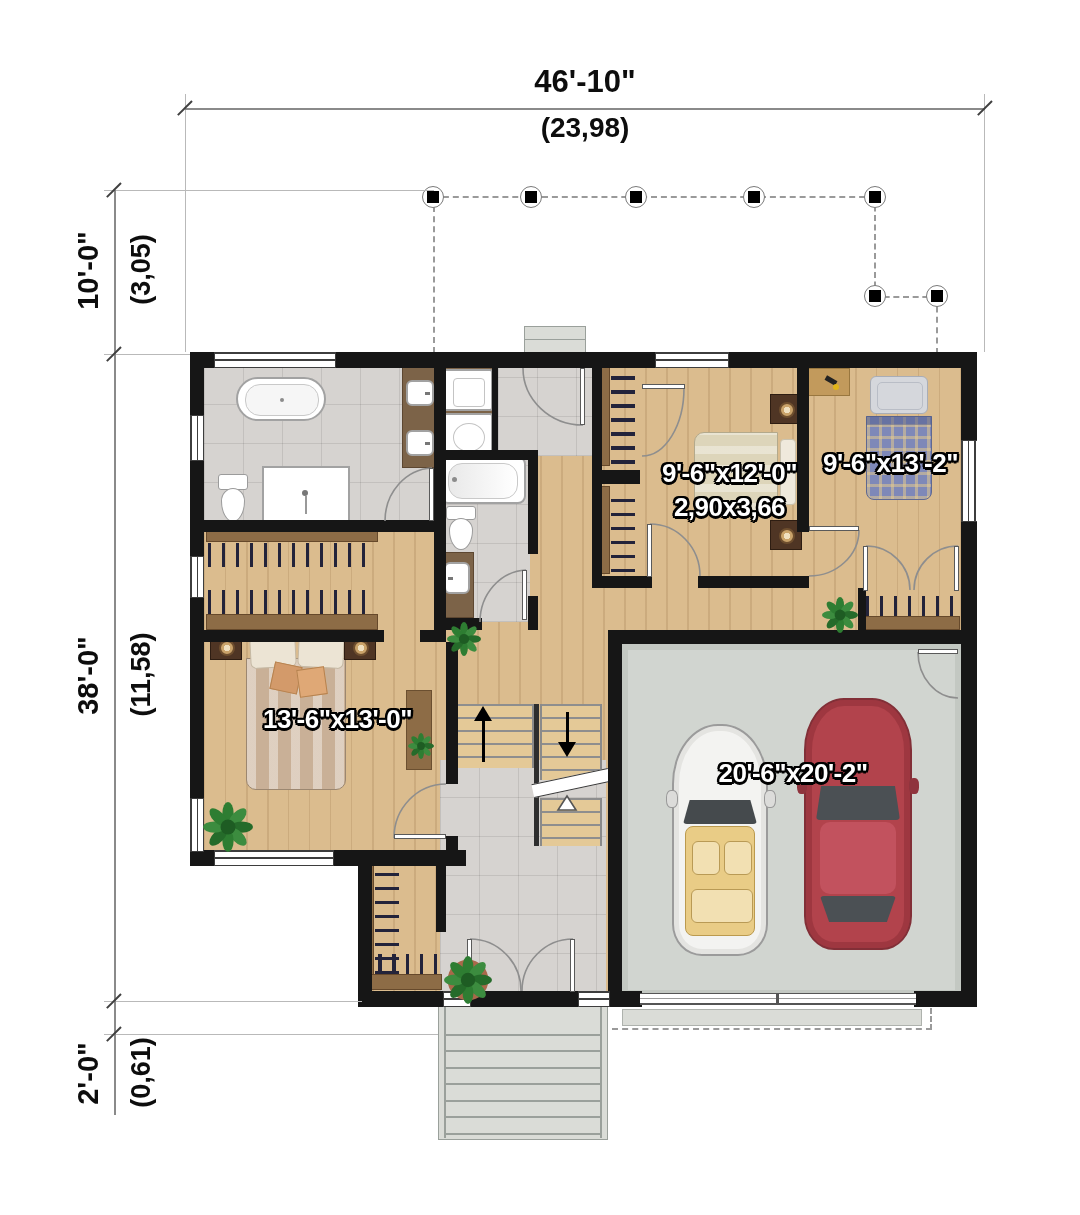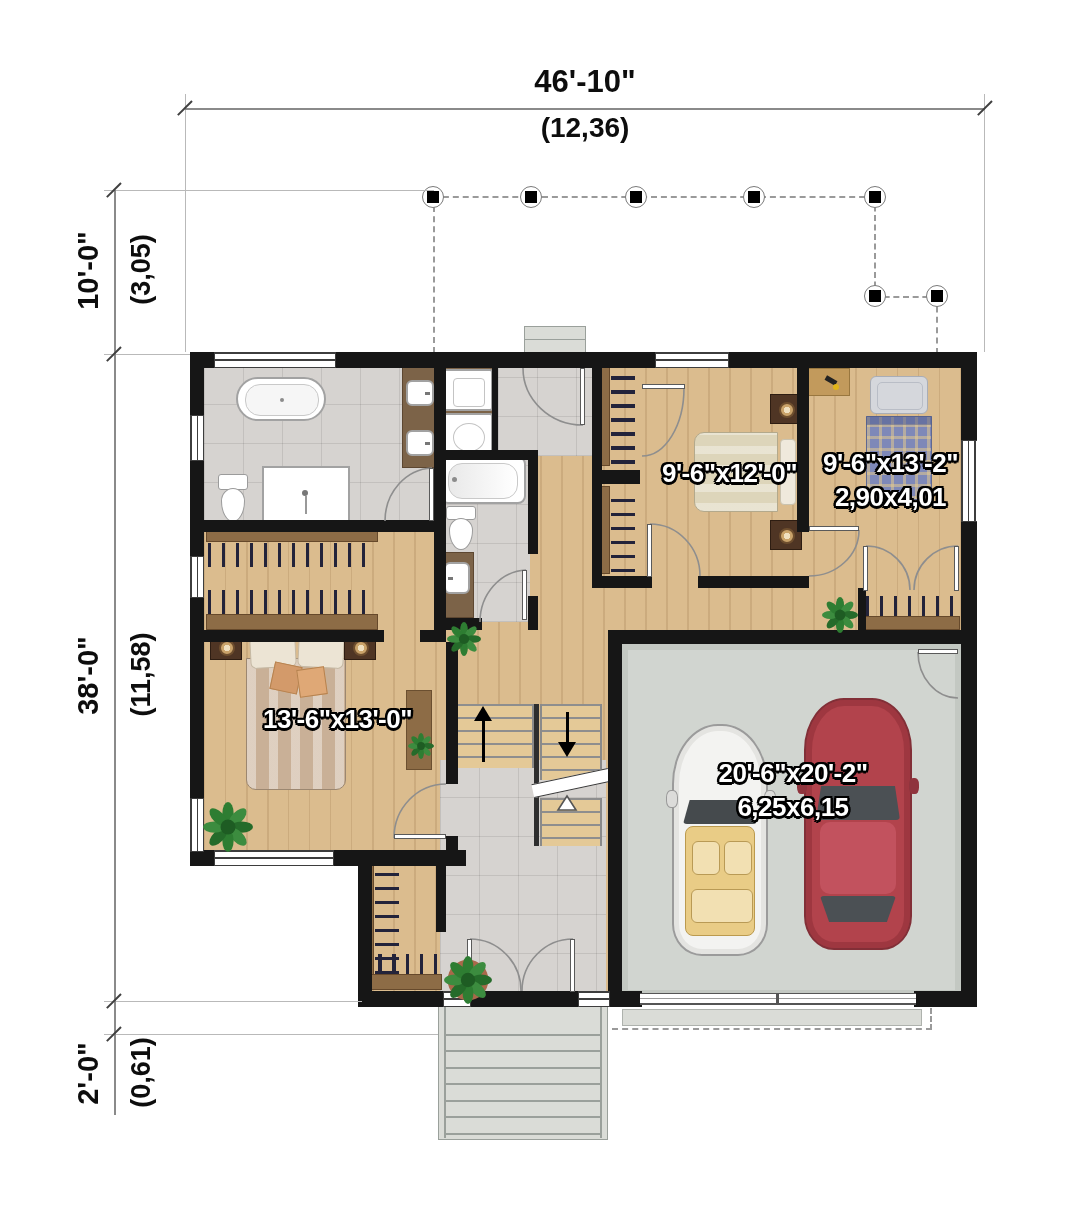--- a/index.html
+++ b/index.html
@@ -205,32 +205,31 @@
     <div style="position:absolute;left:12px;top:88px;width:84px;height:34px;background:#4b5054;clip-path:polygon(6% 0,94% 0,100% 100%,0 100%);border-radius:4px;"></div>
     <div style="position:absolute;left:16px;top:124px;width:76px;height:72px;background:#c2525e;border-radius:10px;"></div>
     <div style="position:absolute;left:16px;top:198px;width:76px;height:26px;background:#4b5054;clip-path:polygon(0 0,100% 0,88% 100%,12% 100%);border-radius:4px;"></div>
   </div>
 
   <div class="roomlabel" style="left:225px;top:702px;width:225px;">
     <div>13'-6"x13'-0"</div>
   </div>
   <div class="roomlabel" style="left:622px;top:456px;width:215px;">
     <div>9'-6"x12'-0"</div>
+    <div>2,90x3,66</div>
   </div>
   <div class="roomlabel" style="left:788px;top:446px;width:205px;">
     <div>9'-6"x13'-2"</div>
-    <div>2,90x4,01</div>
   </div>
   <div class="roomlabel" style="left:688px;top:756px;width:210px;">
     <div>20'-6"x20'-2"</div>
-    <div>6,25x6,15</div>
   </div>
 
   <div class="dimtext" style="left:435px;top:64px;width:300px;font-size:31px;">46'-10"</div>
-  <div class="dimtext" style="left:435px;top:112px;width:300px;font-size:28px;">(12,36)</div>
+  <div class="dimtext" style="left:435px;top:112px;width:300px;font-size:28px;">(23,98)</div>
   <div class="dimlineH" style="left:185px;top:108px;width:800px;"></div>
   <div class="tick" style="left:175px;top:107px;"></div>
   <div class="tick" style="left:975px;top:107px;"></div>
   <div class="extline" style="left:185px;top:94px;width:1px;height:258px;"></div>
   <div class="extline" style="left:984px;top:94px;width:1px;height:258px;"></div>
 
   <div class="vtext" style="left:18px;top:254px;font-size:29px;">10'-0"</div>
   <div class="vtext" style="left:71px;top:254px;font-size:27px;">(3,05)</div>
   <div class="vtext" style="left:18px;top:659px;font-size:29px;">38'-0"</div>
   <div class="vtext" style="left:71px;top:659px;font-size:27px;">(11,58)</div>

